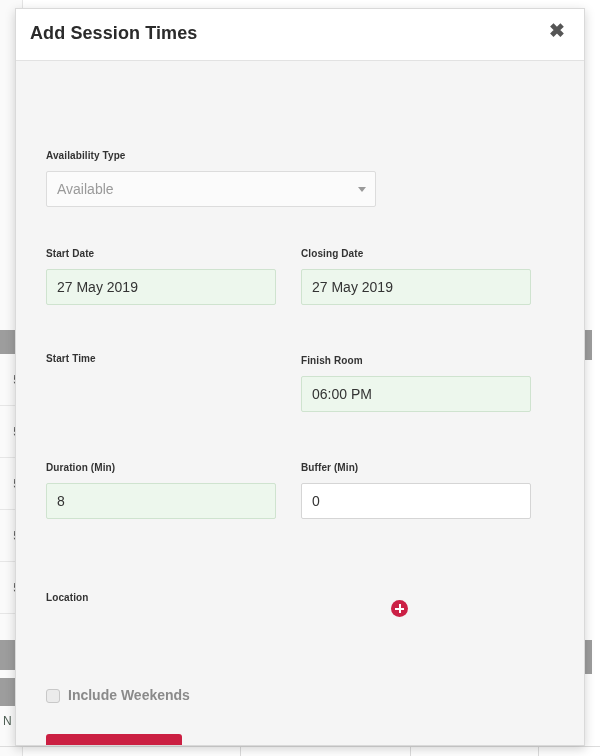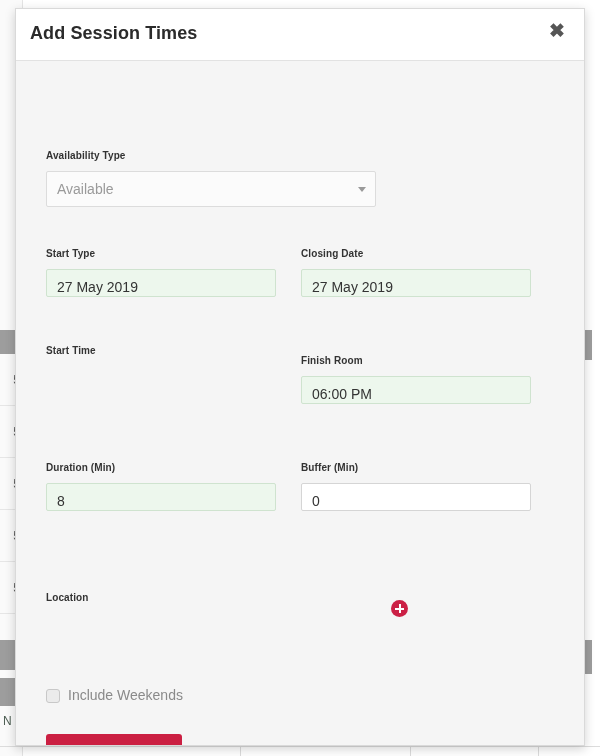--- a/index.html
+++ b/index.html
@@ -131,21 +131,21 @@
     position: absolute;
     font-size: 10px;
     font-weight: bold;
     color: #333333;
     letter-spacing: 0.1px;
     white-space: nowrap;
   }
   .input-box {
     position: absolute;
     box-sizing: border-box;
-    height: 28px;
+    height: 36px;
     border: 1px solid #d5d5d5;
     border-radius: 2px;
     background: #ffffff;
     font-size: 14px;
     color: #333333;
     padding: 0 10px;
     line-height: 34px;
     white-space: nowrap;
     overflow: hidden;
   }
@@ -218,20 +218,21 @@
     background: #ebebeb;
     box-sizing: border-box;
   }
   .checkbox-label {
     position: absolute;
     left: 22px;
     top: 0;
     font-size: 14px;
     color: #8a8a8a;
     white-space: nowrap;
+    font-weight: bold;
   }
 
   
   .btn-primary {
     position: absolute;
     left: 30px;
     top: 673px;
     height: 35px;
     padding: 0 15px;
     background: #cb1f42;
@@ -303,27 +304,27 @@
   </div>
 
   <div class="modal-body">
 
     <div class="field-label" style="left:30px;top:89px;">Availability Type</div>
     <div class="select-box" style="left:30px;top:110px;width:330px;">
       <span>Available</span>
       <span class="select-caret"></span>
     </div>
 
-    <div class="field-label" style="left:30px;top:187px;">Start Type</div>
+    <div class="field-label" style="left:30px;top:187px;">Start Date</div>
     <div class="input-box valid" style="left:30px;top:208px;width:230px;">27 May 2019</div>
 
     <div class="field-label" style="left:285px;top:187px;">Closing Date</div>
     <div class="input-box valid" style="left:285px;top:208px;width:230px;">27 May 2019</div>
 
-    <div class="field-label" style="left:30px;top:284px;">Start Time</div>
+    <div class="field-label" style="left:30px;top:292px;">Start Time</div>
 
     <div class="field-label" style="left:285px;top:294px;">Finish Room</div>
     <div class="input-box valid" style="left:285px;top:315px;width:230px;">06:00 PM</div>
 
     <div class="field-label" style="left:30px;top:401px;">Duration (Min)</div>
     <div class="input-box valid" style="left:30px;top:422px;width:230px;">8</div>
 
     <div class="field-label" style="left:285px;top:401px;">Buffer (Min)</div>
     <div class="input-box" style="left:285px;top:422px;width:230px;">0</div>
 

